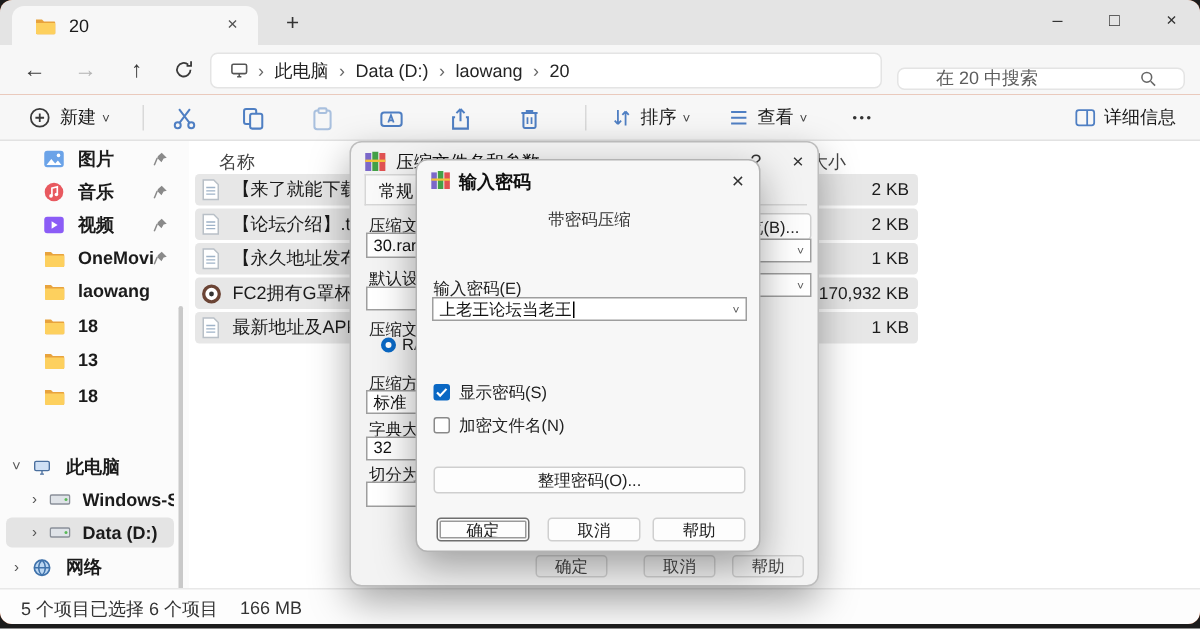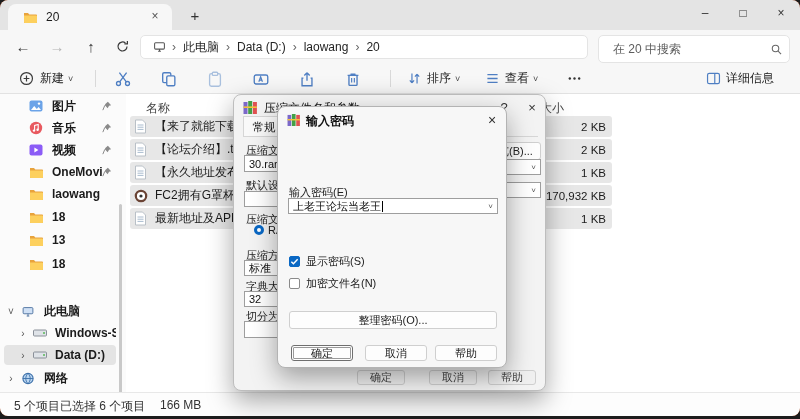--- a/index.html
+++ b/index.html
@@ -15,21 +15,21 @@
   .newtab { position:absolute; left:184px; top:6px; width:22px; height:20px; text-align:center; line-height:19px; color:#333; font-size:15px; border-radius:4px; }
   .wctrls { position:absolute; right:0; top:0; height:30px; display:flex; }
   .wctrl { width:38px; height:28px; text-align:center; line-height:26px; font-size:12px; color:#333; }
 
   
   .navbar { position:absolute; left:0; top:30px; width:800px; height:33px; background:#f7f7f7; }
   .navbtn { width:26px; height:26px; text-align:center; line-height:25px; font-size:15px; color:#3a3a3a; border-radius:4px; position:absolute; top:4px; }
   .addrbox { position:absolute; left:140px; top:5px; width:448px; height:24px; background:#ffffff; border:1px solid #e4e4e4; border-radius:5px; display:flex; align-items:center; font-size:12px; color:#242424; }
   .crumb { padding:0 4px; white-space:nowrap; }
   .crumbsep { color:#666; padding:0 3px; font-size:12px; }
-  .searchbox { position:absolute; left:598px; top:5px; width:192px; height:28px; background:#ffffff; border:1px solid #e4e4e4; border-radius:5px; font-size:12px; color:#5d5d5d; display:flex; align-items:center; padding:0 6px; }
+  .searchbox { position:absolute; left:598px; top:15px; width:192px; height:15px; background:#ffffff; border:1px solid #e4e4e4; border-radius:5px; font-size:12px; color:#5d5d5d; display:flex; align-items:center; padding:0 17px; }
   .searchbox .ph { flex:1; padding-left:8px; }
 
   
   .toolbar { position:absolute; left:0; top:63px; width:800px; height:31px; background:#f7f7f7; border-bottom:1px solid #e2e2e2; }
   .tgroup { position:absolute; top:3px; height:25px; display:flex; align-items:center; gap:4px; border-radius:4px; padding:0 6px; font-size:12px; color:#1b1b1b; }
   .tico { width:20px; height:20px; display:inline-flex; align-items:center; justify-content:center; }
   .tdivider { position:absolute; top:7px; width:1px; height:17px; background:#d9d9d9; }
   .chev { font-size:9px; color:#444; }
 
   
@@ -198,21 +198,21 @@
       <span>查看</span>
       <span class="chev">˅</span>
     </div>
     <div class="tgroup" style="left:560px">
       <svg width="17" height="17" viewBox="0 0 20 20">
           <circle cx="4.5" cy="10" r="1.4" fill="#333"></circle>
           <circle cx="10" cy="10" r="1.4" fill="#333"></circle>
           <circle cx="15.5" cy="10" r="1.4" fill="#333"></circle>
         </svg>
     </div>
-    <div class="tgroup" style="right:20px">
+    <div class="tgroup" style="right:10px">
       <svg width="17" height="17" viewBox="0 0 20 20">
           <rect x="3" y="4" width="14" height="12" rx="2" fill="none" stroke="#4f7fc3" stroke-width="1.4"></rect>
           <path d="M11.5 4v12" stroke="#4f7fc3" stroke-width="1.4"></path>
         </svg>
       <span>详细信息</span>
     </div>
   </div>
 
   <div class="sidebar">
 
@@ -480,20 +480,21 @@
       <svg width="14" height="12" viewBox="0 0 15 13">
           <rect x="0.5" y="1" width="4" height="12" fill="#7b68c9"></rect>
           <rect x="5.2" y="0" width="4" height="13" fill="#43a047"></rect>
           <rect x="9.9" y="1" width="4" height="12" fill="#e05252"></rect>
           <rect x="0.5" y="5.4" width="13.4" height="1.6" fill="#f3c13a"></rect>
         </svg>
     </span>
     <span class="dlg-title abs" style="left:28px;top:6px;font-weight:bold">输入密码</span>
     <span class="dlg-x abs" style="left:206px;top:5px;width:16px;font-size:14px">×</span>
 
+    <span class="lbl11 abs" style="left:0;top:32px;width:230px;text-align:center;color:#333">带密码压缩</span>
 
     <span class="lbl11 abs" style="left:11px;top:78px">输入密码(E)</span>
     <div class="field abs" style="left:10px;top:91px;width:210px;height:16px">
       <span>上老王论坛当老王</span>
         <span class="caret"></span>
       <span class="chev">˅</span>
     </div>
 
     <div class="abs" style="left:11px;top:147px;display:flex;align-items:center;gap:6px">
       <span class="cb on">

